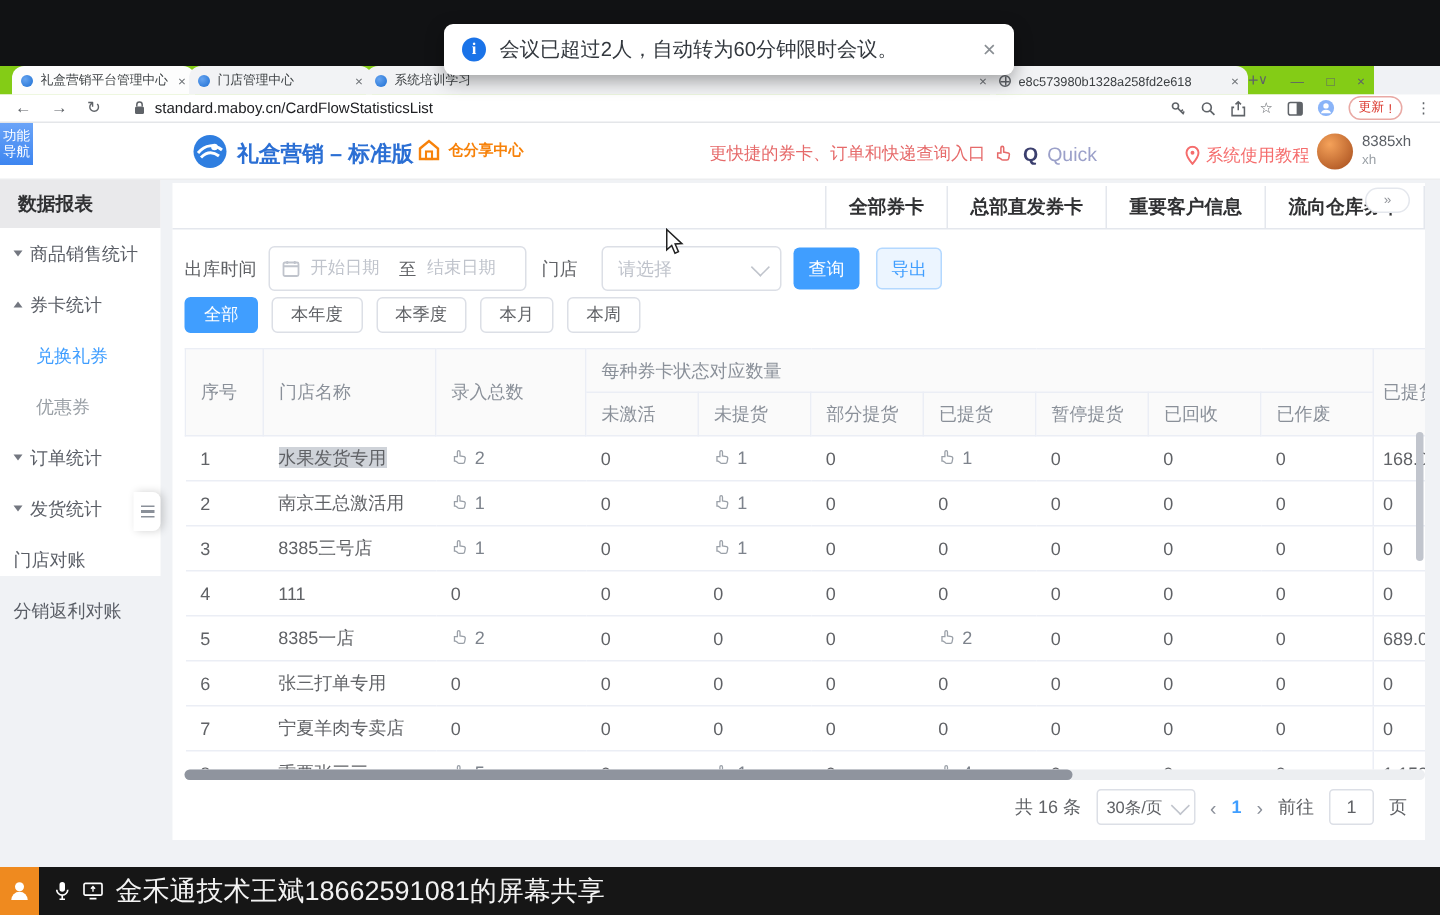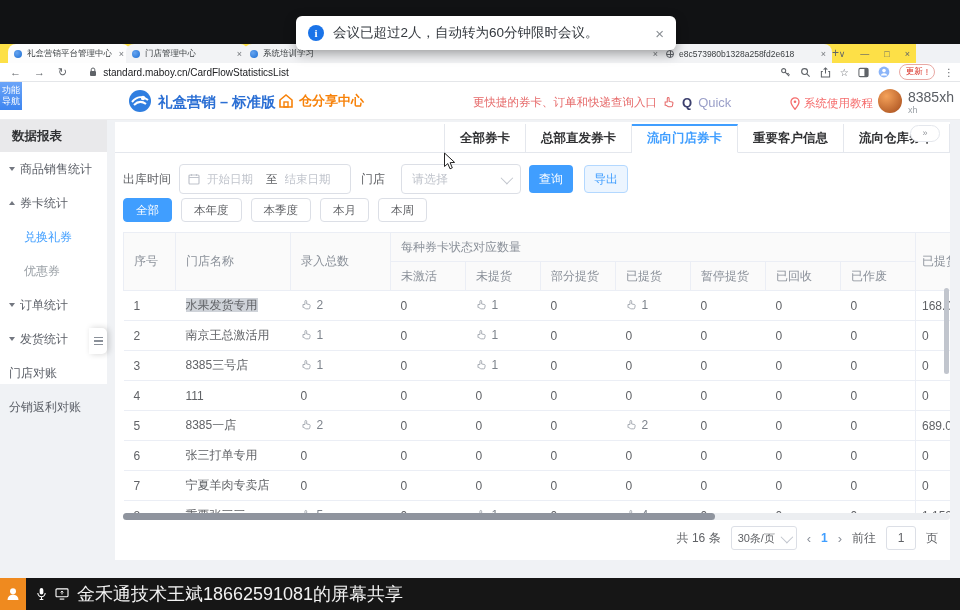--- a/index.html
+++ b/index.html
@@ -9,21 +9,21 @@
   
   .top-strip{position:absolute;left:0;top:0;width:960px;height:44px;background:#111214;}
   .toast{position:absolute;left:296px;top:16px;width:356px;height:34px;background:#fff;border-radius:6px;
          box-shadow:0 4px 12px rgba(0,0,0,.35);display:flex;align-items:center;padding:0 12px;gap:9px;z-index:40;}
   .toast-info{width:16px;height:16px;border-radius:50%;background:#1a73e8;color:#fff;font-size:11px;font-weight:bold;
          display:flex;align-items:center;justify-content:center;font-family:"Liberation Serif",serif;flex:0 0 16px;}
   .toast-text{font-size:13.5px;color:#33383e;white-space:nowrap;}
   .toast-close{margin-left:auto;color:#8a8f94;font-size:15px;line-height:1;cursor:default;}
 
   
-  .tabbar{position:absolute;left:0;top:44px;width:916px;height:19px;background:#fde047;}
+  .tabbar{position:absolute;left:0;top:44px;width:916px;height:19px;background:#84cc16;}
   .btab{position:absolute;top:0;height:19px;border-radius:8px 8px 0 0;display:flex;align-items:center;
         padding:0 6px;gap:5px;font-size:8.5px;color:#3c4043;overflow:hidden;}
   .btab .fava{width:8px;height:8px;border-radius:50%;background:radial-gradient(circle at 35% 35%,#66a4f0,#1d6fd3);flex:0 0 8px;}
   .btab .title{white-space:nowrap;overflow:hidden;text-overflow:ellipsis;flex:1;}
   .btab .x{color:#72767a;font-size:9px;flex:0 0 auto;}
   .btab1{left:8px;width:110px;background:#fdfdfd;}
   .btab2{left:126px;width:110px;background:#f2f3f5;}
   .btab3{left:244px;width:408px;background:#f2f3f5;}
   .btab4{left:660px;width:160px;background:#f2f3f5;}
   .globe{width:8px;height:8px;border-radius:50%;border:1px solid #5f6368;position:relative;flex:0 0 8px;box-sizing:border-box;}
@@ -43,30 +43,30 @@
   .update-pill{border:1px solid #e9a9a4;border-radius:8px;color:#d93025;font-size:8.5px;padding:1px 6px;display:flex;gap:3px;align-items:center;}
   .star-g{color:#5f6368;font-size:10px;}
   .more-g{color:#5f6368;font-size:10px;}
 
   
   .appheader{position:absolute;left:0;top:82px;width:960px;height:38px;background:#fff;border-bottom:1px solid #ecedef;box-sizing:border-box;}
   .nav-toggle{position:absolute;left:0;top:0;width:22px;height:28px;background:linear-gradient(180deg,#6ba4f8,#3d85f0);
               color:#fff;font-size:9px;display:flex;flex-direction:column;align-items:center;justify-content:center;line-height:1.25;}
   .logo{position:absolute;left:128px;top:7px;}
   .brand{position:absolute;left:158px;top:11px;font-size:14.5px;font-weight:bold;color:#2b6fd4;white-space:nowrap;}
-  .share-center{position:absolute;left:278px;top:10px;display:flex;align-items:center;gap:5px;font-size:13px;font-weight:bold;color:#f7820a;}
+  .share-center{position:absolute;left:278px;top:10px;display:flex;align-items:center;gap:5px;font-size:10px;font-weight:bold;color:#f7820a;}
   .quick-tip{position:absolute;left:453px;top:13px;display:flex;align-items:center;gap:6px;}
   .quick-tip .tip-text{font-size:11.5px;color:#e66a6a;margin-left:20px;}
   .quick-q{font-size:13px;font-weight:bold;color:#3b3f6e;}
   .quick-word{font-size:13px;color:#9ba0c9;}
   .tutorial{position:absolute;left:790px;top:14px;display:flex;align-items:center;gap:4px;font-size:11.5px;color:#f56c6c;}
   .avatar{position:absolute;left:878px;top:7px;width:24px;height:24px;border-radius:50%;
           background:radial-gradient(circle at 35% 30%,#f5a25a,#a34a1a);}
   .user-names{position:absolute;left:908px;top:7px;line-height:1.15;}
-  .user-names .n1{font-size:14px;color:#5a5e64;}
+  .user-names .n1{font-size:10px;color:#5a5e64;}
   .user-names .n2{font-size:9px;color:#9aa0a6;}
 
   
   .sidebar{position:absolute;left:0;top:120px;width:107px;height:264px;background:#fff;}
   .sidebar-title{height:32px;background:#e9e9eb;display:flex;align-items:center;padding-left:12px;
                  font-size:12.5px;font-weight:bold;color:#303133;}
   .side-item{height:34px;display:flex;align-items:center;gap:5px;padding-left:9px;font-size:12px;color:#5a5e66;}
   .side-item.child{padding-left:24px;}
   .side-item.active{color:#409eff;}
   .side-item.muted{color:#9aa0a6;}
@@ -302,21 +302,20 @@
       <i></i>
         <i></i>
         <i></i>
     </div>
   </div>
 
   <div class="panel">
     <div class="ptabs">
       <div class="ptab">全部券卡</div>
       <div class="ptab">总部直发券卡</div>
-      <div class="ptab active">流向门店券卡</div>
       <div class="ptab">重要客户信息</div>
       <div class="ptab">流向仓库券卡</div>
     </div>
     <div class="panel-collapse">»</div>
 
     <div class="filters">
       <span class="flabel">出库时间</span>
       <div class="date-range">
         <svg width="12" height="12" viewBox="0 0 12 12">
           <rect x="1" y="2" width="10" height="9" rx="1" fill="none" stroke="#c0c4cc" stroke-width="1.2"></rect>

